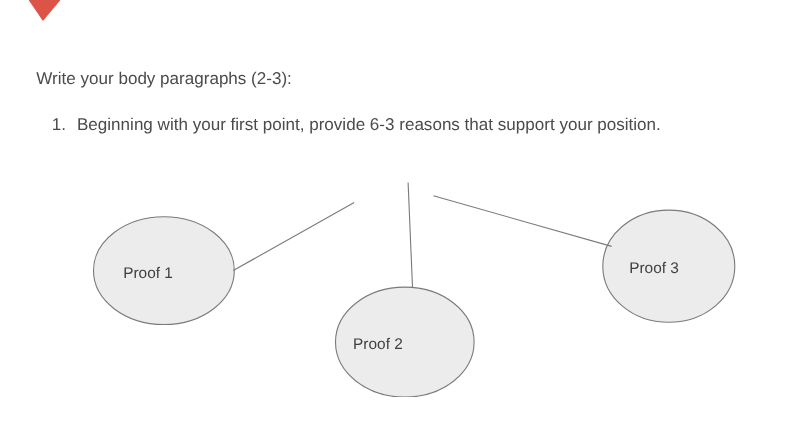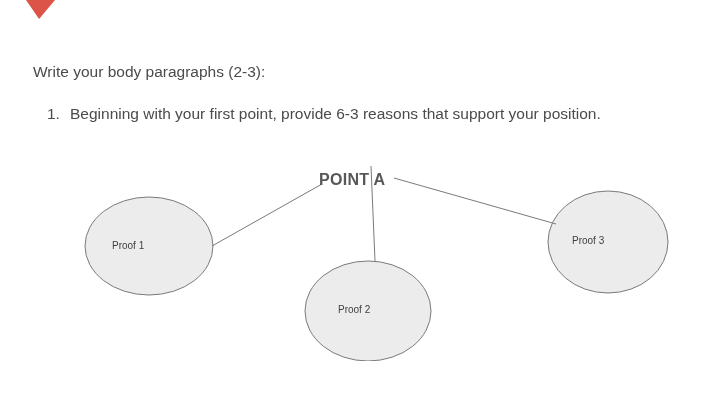--- a/index.html
+++ b/index.html
@@ -85,26 +85,26 @@
     position: absolute;
     left: 319px; top: 171px;
     font-size: 16px;
     font-weight: bold;
     letter-spacing: 0.3px;
     color: var(--point_a);
     white-space: nowrap;
   }
   .node-label {
     position: absolute;
-    font-size: 10px;
+    font-size: 14px;
     color: var(--node_label);
     white-space: nowrap;
   }
   .node-label.p1 { left: 112px; top: 240px; }
-  .node-label.p2 { left: 338px; top: 304px; }
+  .node-label.p2 { left: 321px; top: 304px; }
   .node-label.p3 { left: 572px; top: 235px; text-align: right; }
 </style>
 </head>
 <body>
 
 <div class="slide">
 
   <div class="accent-corner"></div>
   <div class="accent-bottom-left"></div>
   <div class="accent-bottom-bar"></div>
@@ -119,21 +119,20 @@
 
   <svg class="diagram-svg" viewBox="0 0 720 405" xmlns="http://www.w3.org/2000/svg">
     <ellipse class="node-ellipse" cx="149" cy="246" rx="64" ry="49"></ellipse>
     <ellipse class="node-ellipse" cx="368" cy="311" rx="63" ry="50"></ellipse>
     <ellipse class="node-ellipse" cx="608" cy="242" rx="60" ry="51"></ellipse>
     <line class="edge-line" x1="212" y1="246" x2="322" y2="184"></line>
     <line class="edge-line" x1="371" y1="166" x2="375" y2="261"></line>
     <line class="edge-line" x1="394" y1="178" x2="556" y2="224"></line>
   </svg>
 
-  <div class="center-label">POINT A</div>
 
   <div class="node-label p1">Proof 1</div>
 
   <div class="node-label p2">Proof 2</div>
 
   <div class="node-label p3">Proof 3</div>
 
 </div>
 
 </body></html>

